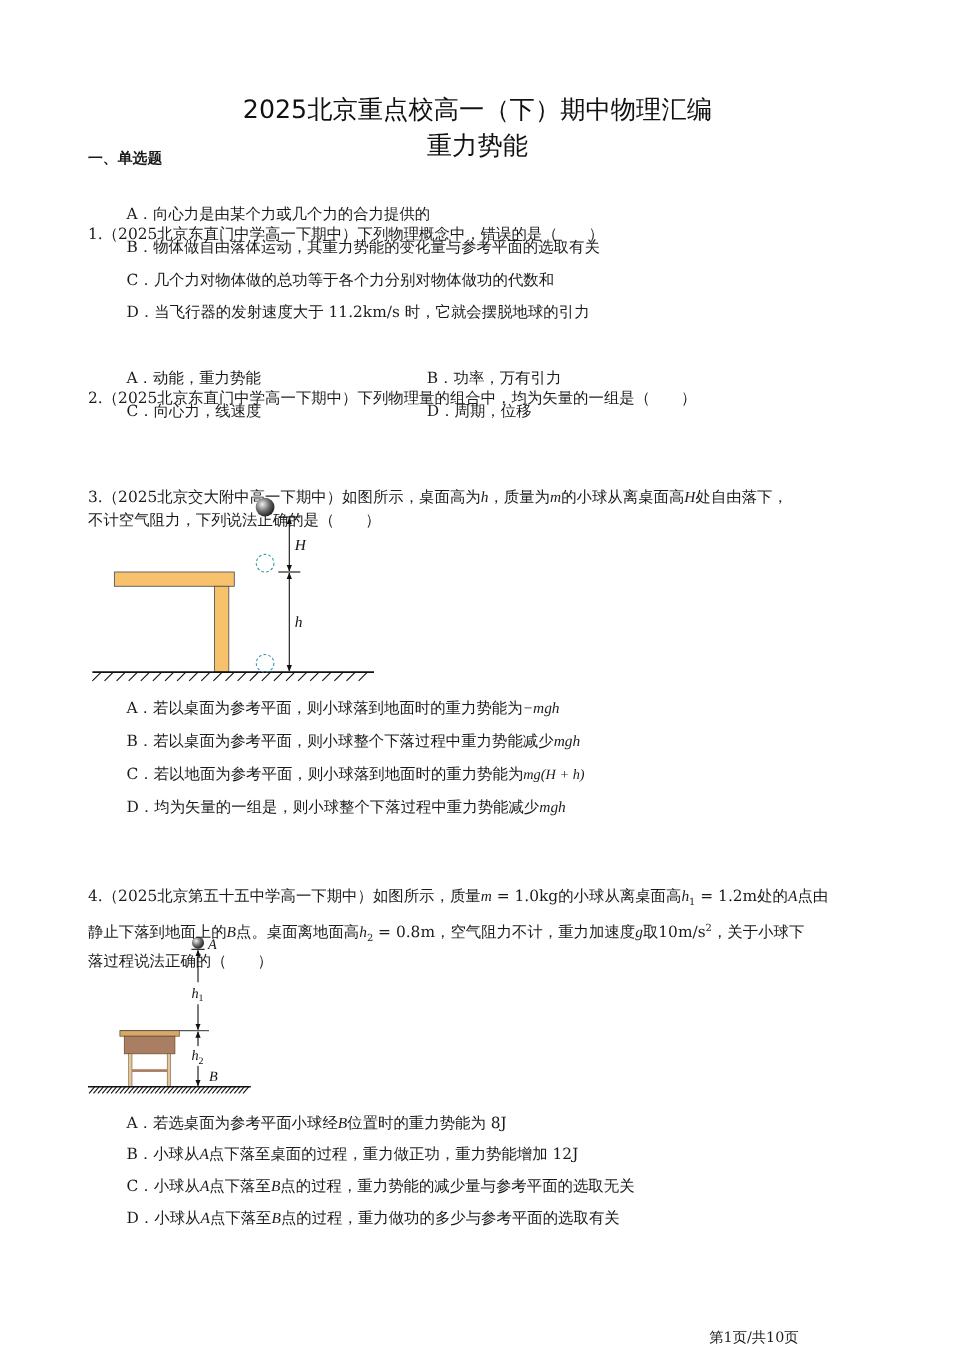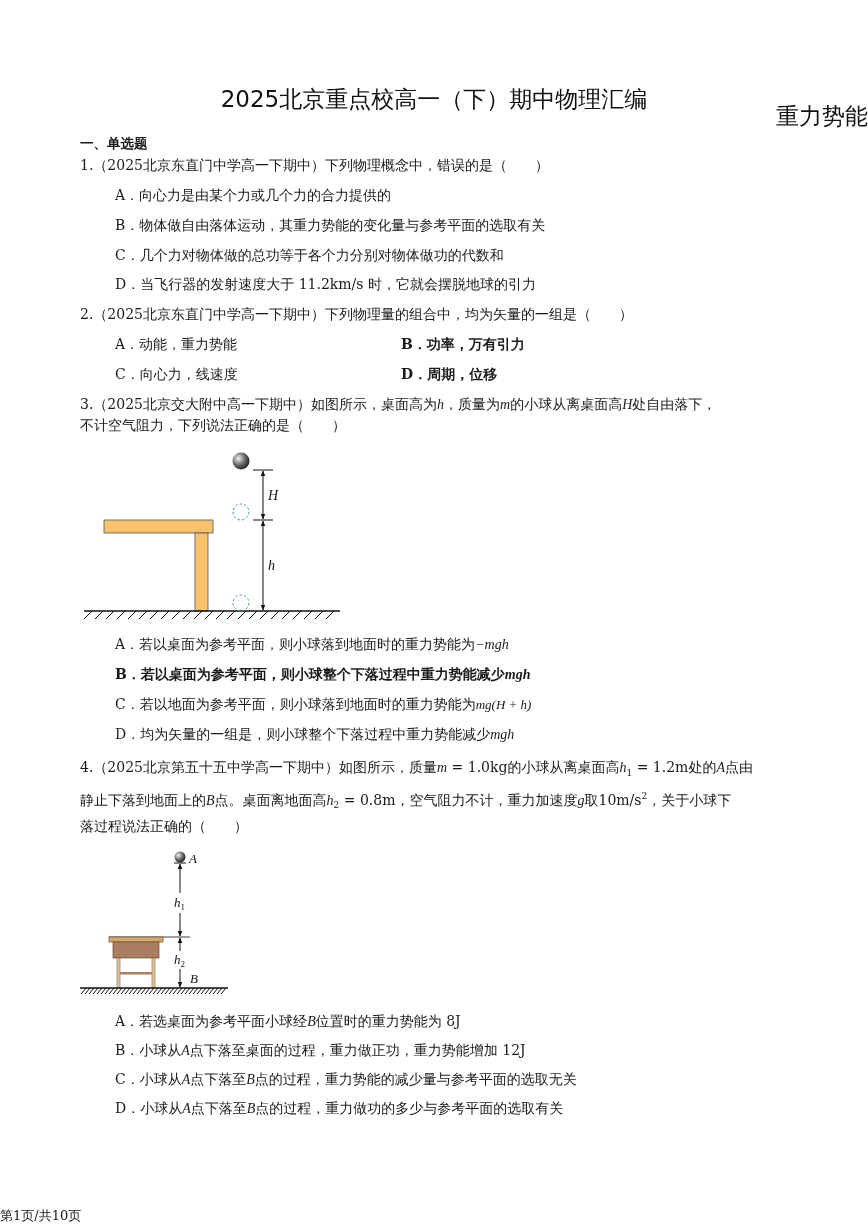--- a/index.html
+++ b/index.html
@@ -8,33 +8,33 @@
       font-family: "DejaVu Serif", "Liberation Serif", serif;
       color: #1a1a1a;
     }
     .abs { position: absolute; }
     .title {
       left: 0; width: 868px; text-align: center;
       font-family: "DejaVu Sans", "Liberation Sans", sans-serif;
       font-size: 23px; color: #111;
     }
     .title1 { top: 84px; }
-    .title2 { top: 101px; text-align: right; }
+    .title2 { top: 117px; }
     .section {
       left: 80px; top: 135px; font-size: 13.5px; font-weight: bold;
       font-family: "DejaVu Sans", "Liberation Sans", sans-serif;
     }
     .line { font-size: 14px; white-space: nowrap; line-height: 18px; }
-    .q { left: 80px; }
+    .q { left: 80px; margin-top: 48px; }
     .opt { left: 103px; margin-left: 12px; }
-    .opt2 { left: 401px; font-weight: bold; }
+    .opt2 { left: 388px; }
     i.v { font-family: "Liberation Serif", "DejaVu Serif", serif; font-style: italic; }
     sub, sup { font-size: 9px; }
     .footer {
-      left: 0; width: 694px; text-align: left; top: 1207px; font-size: 13px;
+      left: 0; width: 694px; text-align: right; top: 1207px; font-size: 13px; padding-left: 32px;
     }
     svg text { font-family: "Liberation Serif", "DejaVu Serif", serif; font-style: italic; }
   </style>
 </head>
 <body>
 
 <div class="abs title title1" data-name="document-title">2025北京重点校高一（下）期中物理汇编</div>
 <div class="abs title title2" data-name="document-subtitle">重力势能</div>
 <div class="abs section" data-name="section-heading">一、单选题</div>
 
@@ -167,21 +167,21 @@
         <line x1="213" y1="994" x2="218" y2="988"></line>
       <line x1="217" y1="994" x2="222" y2="988"></line>
         <line x1="221" y1="994" x2="226" y2="988"></line>
     </g>
   </g>
 </svg>
 
 <div class="abs line opt" style="top: 635px !important;" data-name="question-3-option-a">
   <span data-name="option-text">A．若以桌面为参考平面，则小球落到地面时的重力势能为</span><i class="v" data-name="option-expression">−mgh</i>
 </div>
-<div class="abs line opt" style="top: 665px !important; font-weight: bold;" data-name="question-3-option-b">
+<div class="abs line opt" style="top: 665px !important;" data-name="question-3-option-b">
   <span data-name="option-text">B．若以桌面为参考平面，则小球整个下落过程中重力势能减少</span><i class="v" data-name="option-expression">mgh</i>
 </div>
 
 <div class="abs line opt" style="top: 695px !important;" data-name="question-3-option-c">
   <span data-name="option-text">C．若以地面为参考平面，则小球落到地面时的重力势能为</span><i class="v" style="font-size:13px" data-name="option-expression">mg(H + h)</i>
 </div>
 
 <div class="abs line opt" style="top: 725px !important;" data-name="question-3-option-d">
   <span data-name="option-text">D．均为矢量的一组是，则小球整个下落过程中重力势能减少</span><i class="v" data-name="option-expression">mgh</i>
 </div>

